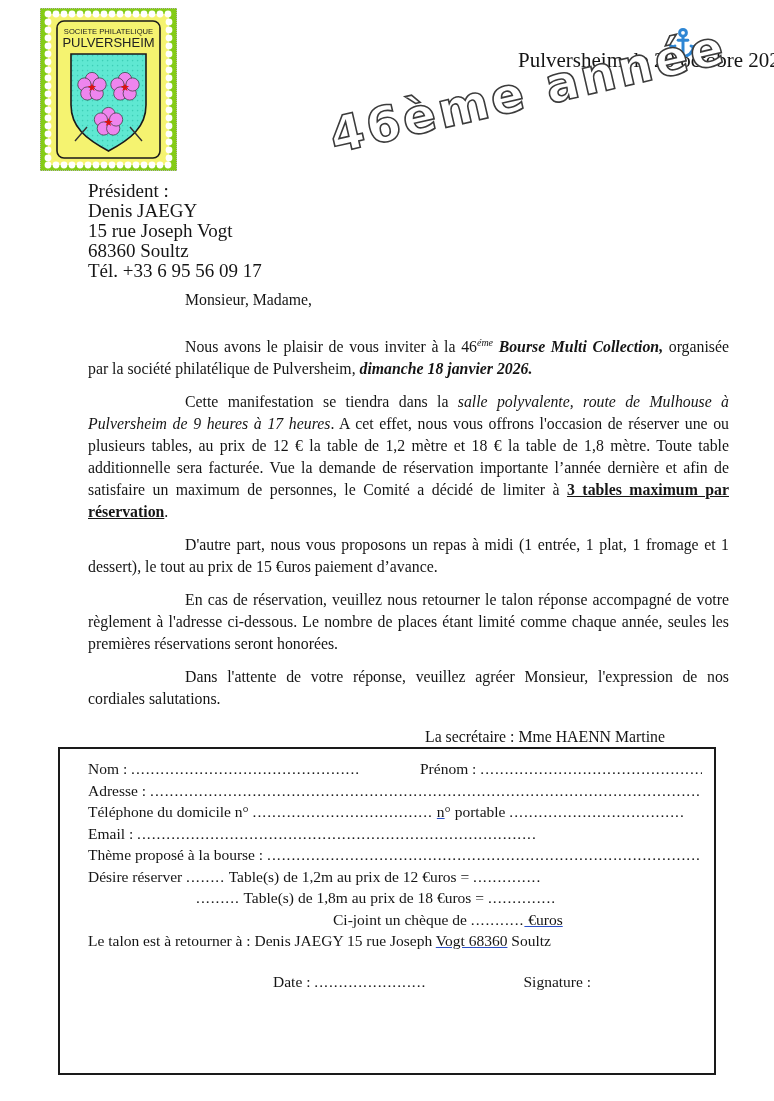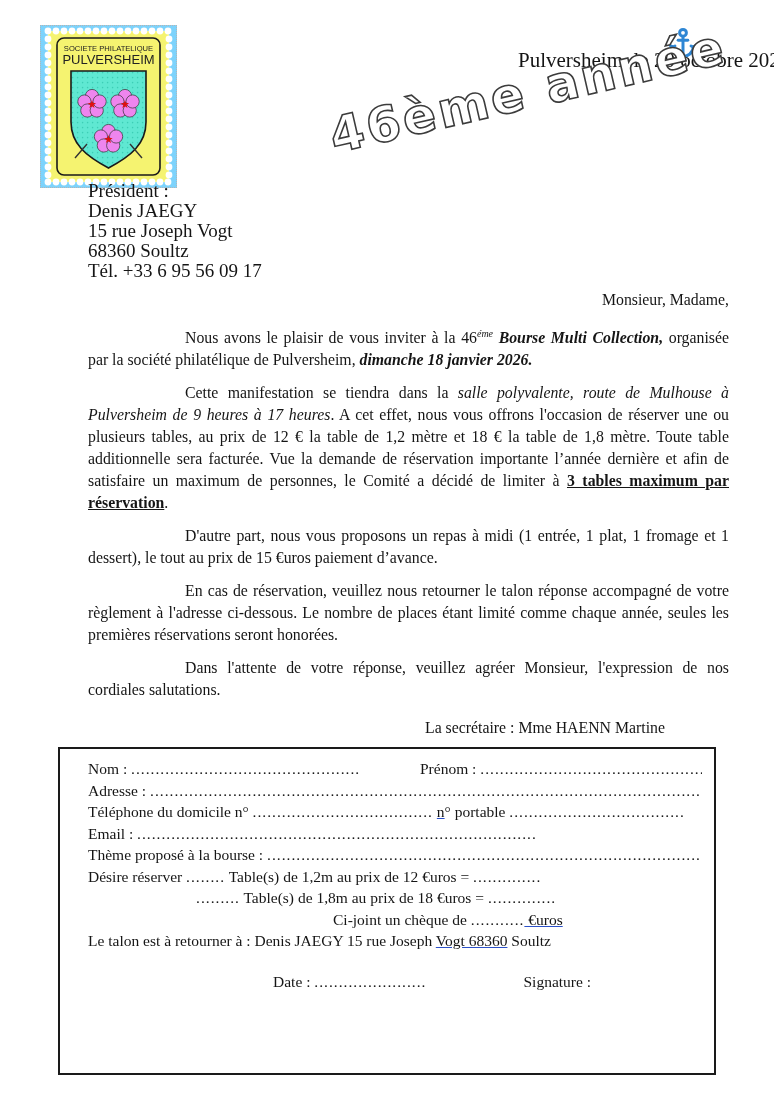--- a/index.html
+++ b/index.html
@@ -2,36 +2,36 @@
 <html><head>
 <meta charset="utf-8">
 <style>
   html,body{margin:0;padding:0;background:#e8e8e8;}
   .page{
     position:relative;width:774px;height:1101px;margin:0 auto;
     background:#ffffff;overflow:hidden;
     font-family:"Liberation Serif",serif;color:#151515;
   }
   
-  .stamp-box{position:absolute;left:40px;top:25px;width:135px;height:161px;border:1px dotted #b5b5b5;background:#7dd3fc;}
+  .stamp-box{position:absolute;left:40px;top:8px;width:135px;height:161px;border:1px dotted #b5b5b5;background:#84cc16;}
   
   .date-line{position:absolute;left:518px;top:48px;font-size:21px;white-space:nowrap;}
   .anchor{position:absolute;left:666px;top:25px;width:34px;height:40px;}
   .watermark{
     position:absolute;left:337px;top:108px;width:330px;
     transform:rotate(-13deg);transform-origin:left bottom;
     font-family:"DejaVu Sans",sans-serif;font-weight:bold;
     font-size:49px;letter-spacing:3px;white-space:nowrap;
     color:#ffffff;-webkit-text-stroke:1.6px #3c3c3c;
   }
   
   .sender{position:absolute;left:88px;top:181px;font-size:19px;line-height:20px;}
   
   .body{position:absolute;left:88px;top:289px;width:641px;font-size:15.8px;line-height:22px;}
-  .salutation{text-indent:97px;margin:0 0 12px 0;text-align:right;}
+  .salutation{text-indent:97px;margin:0 0 21px 0;}
   .par{text-align:justify;text-indent:97px;margin:0 0 11px 0;}
   .it{font-style:italic;}
   .bi{font-weight:bold;font-style:italic;}
   .bu{font-weight:bold;text-decoration:underline;}
   sup.sp{font-style:italic;font-size:10px;}
   .sig{margin:16px 0 0 337px;}
   
   .resbox{
     position:absolute;left:58px;top:747px;width:658px;height:328px;
     border:2px solid #1a1a1a;box-sizing:border-box;

